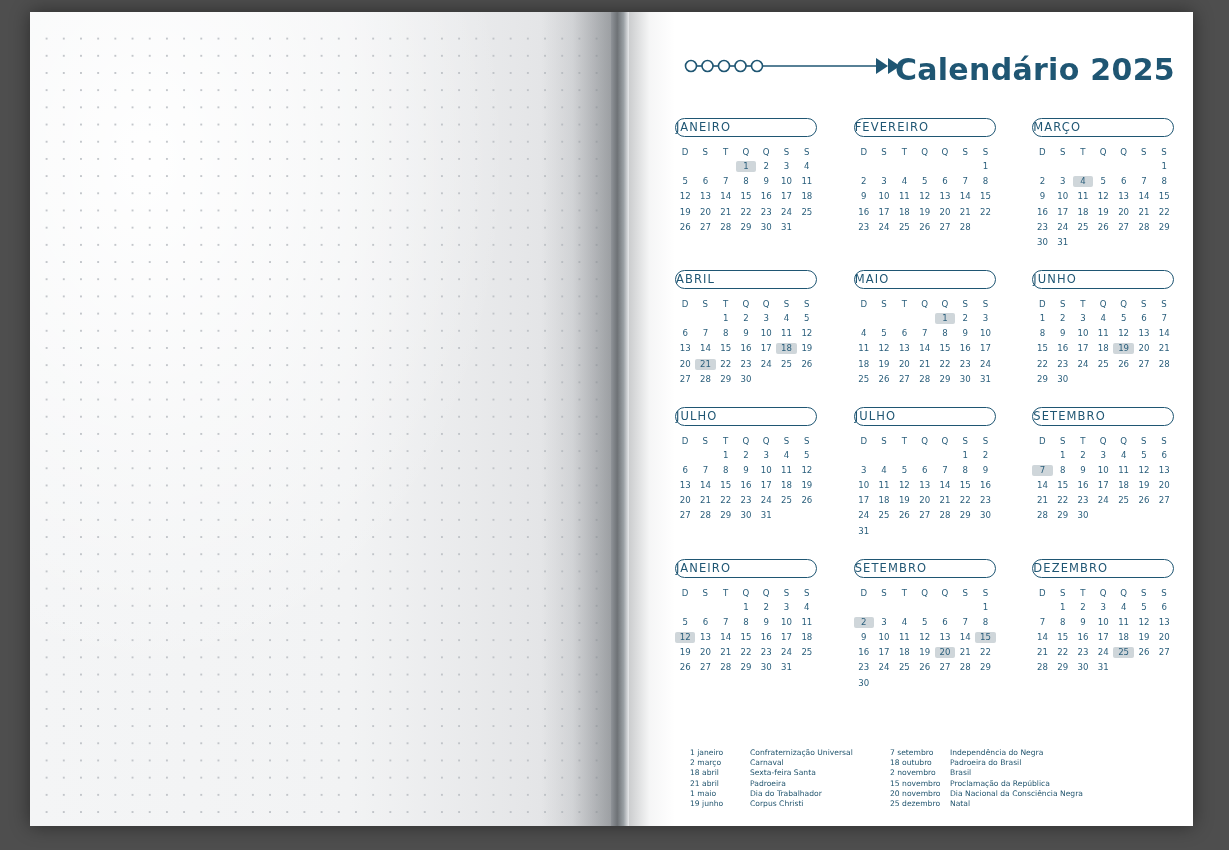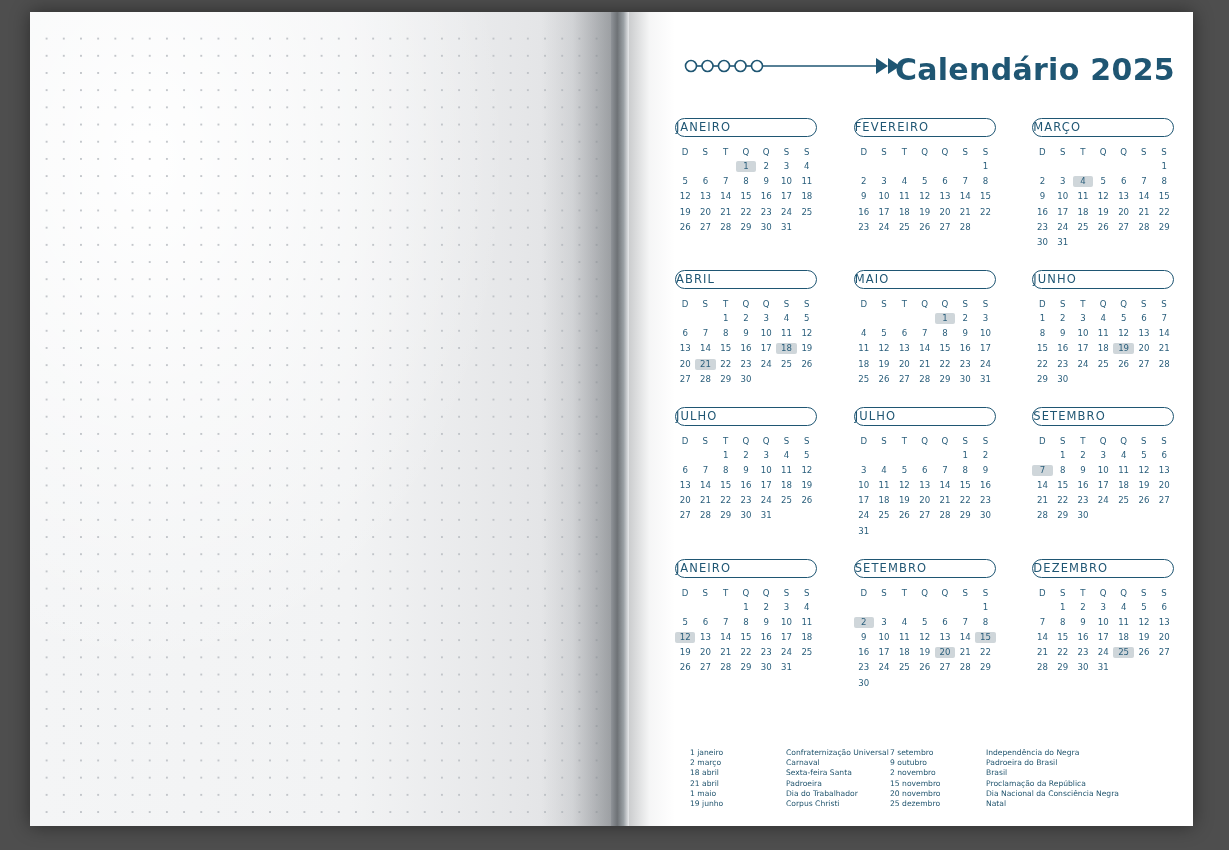--- a/index.html
+++ b/index.html
@@ -155,21 +155,21 @@
   .hol-cols {
     display: flex;
     gap: 0px;
   }
   .hol-col {
     display: flex;
   }
   .hol-col.c1 { width: 200px; }
   .hol-col.c2 { width: 290px; align-items: center; }
   .hol-dates { width: 60px; }
-  .hol-names { flex: 1; margin-left: 36px; }
+  .hol-names { flex: 1; }
   .hol-dates div, .hol-names div { white-space: nowrap; }
 </style>
 </head>
 <body>
 
 <div class="page-wrap">
   <div class="spread">
 
     <div class="left-page">
       <div class="dots"></div>
@@ -792,21 +792,21 @@
               <div>Carnaval</div>
               <div>Sexta-feira Santa</div>
               <div>Padroeira</div>
               <div>Dia do Trabalhador</div>
               <div>Corpus Christi</div>
             </div>
         </div>
         <div class="hol-col c2">
           <div class="hol-dates">
               <div>7 setembro</div>
-              <div>9 outubro</div>
+              <div>18 outubro</div>
               <div>2 novembro</div>
               <div>15 novembro</div>
               <div>20 novembro</div>
               <div>25 dezembro</div>
             </div>
           <div class="hol-names">
               <div>Independência do Negra</div>
               <div>Padroeira do Brasil</div>
               <div>Brasil</div>
               <div>Proclamação da República</div>

